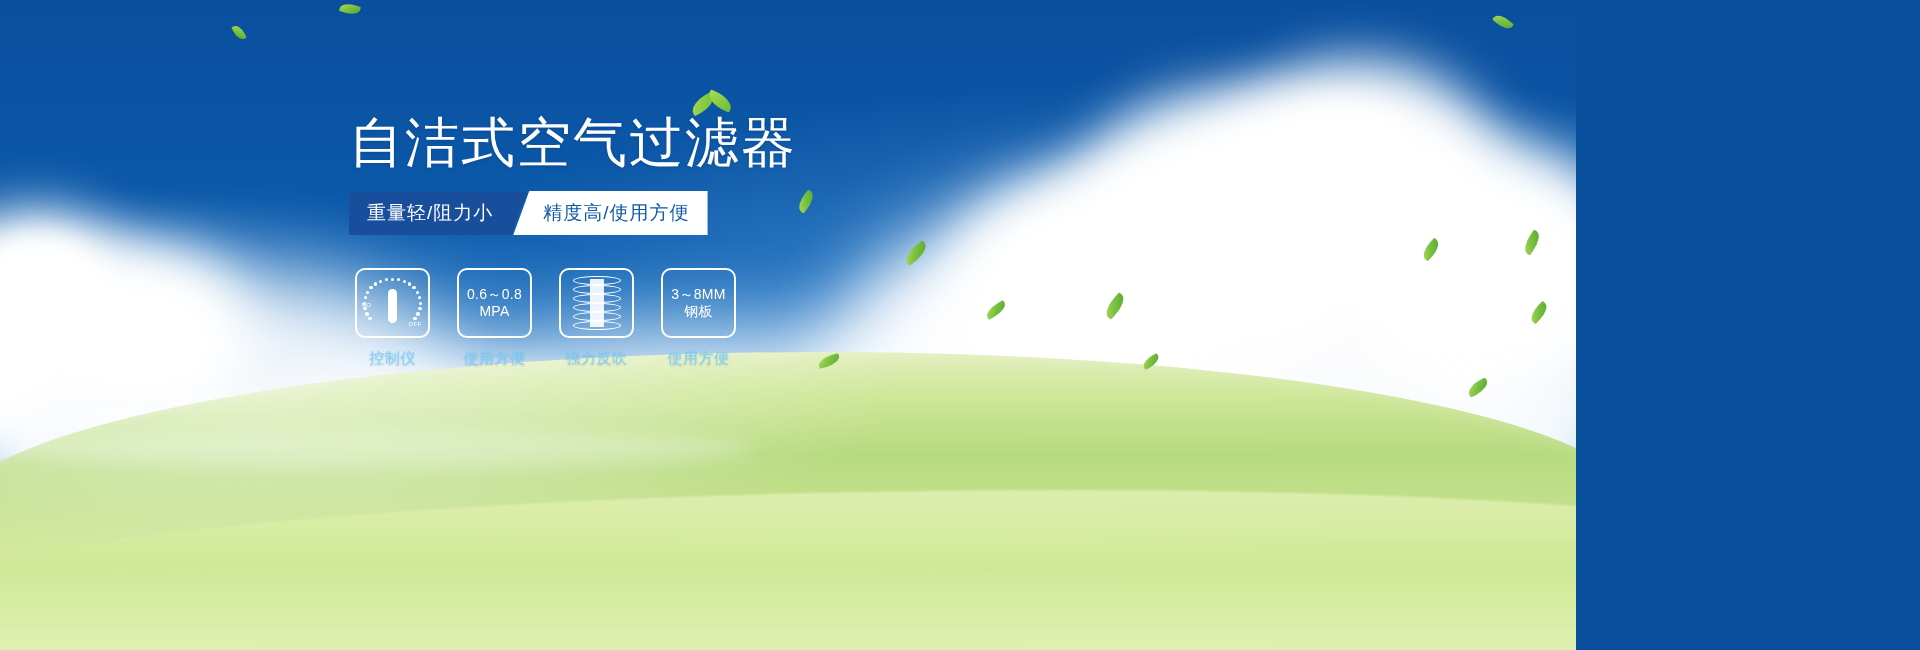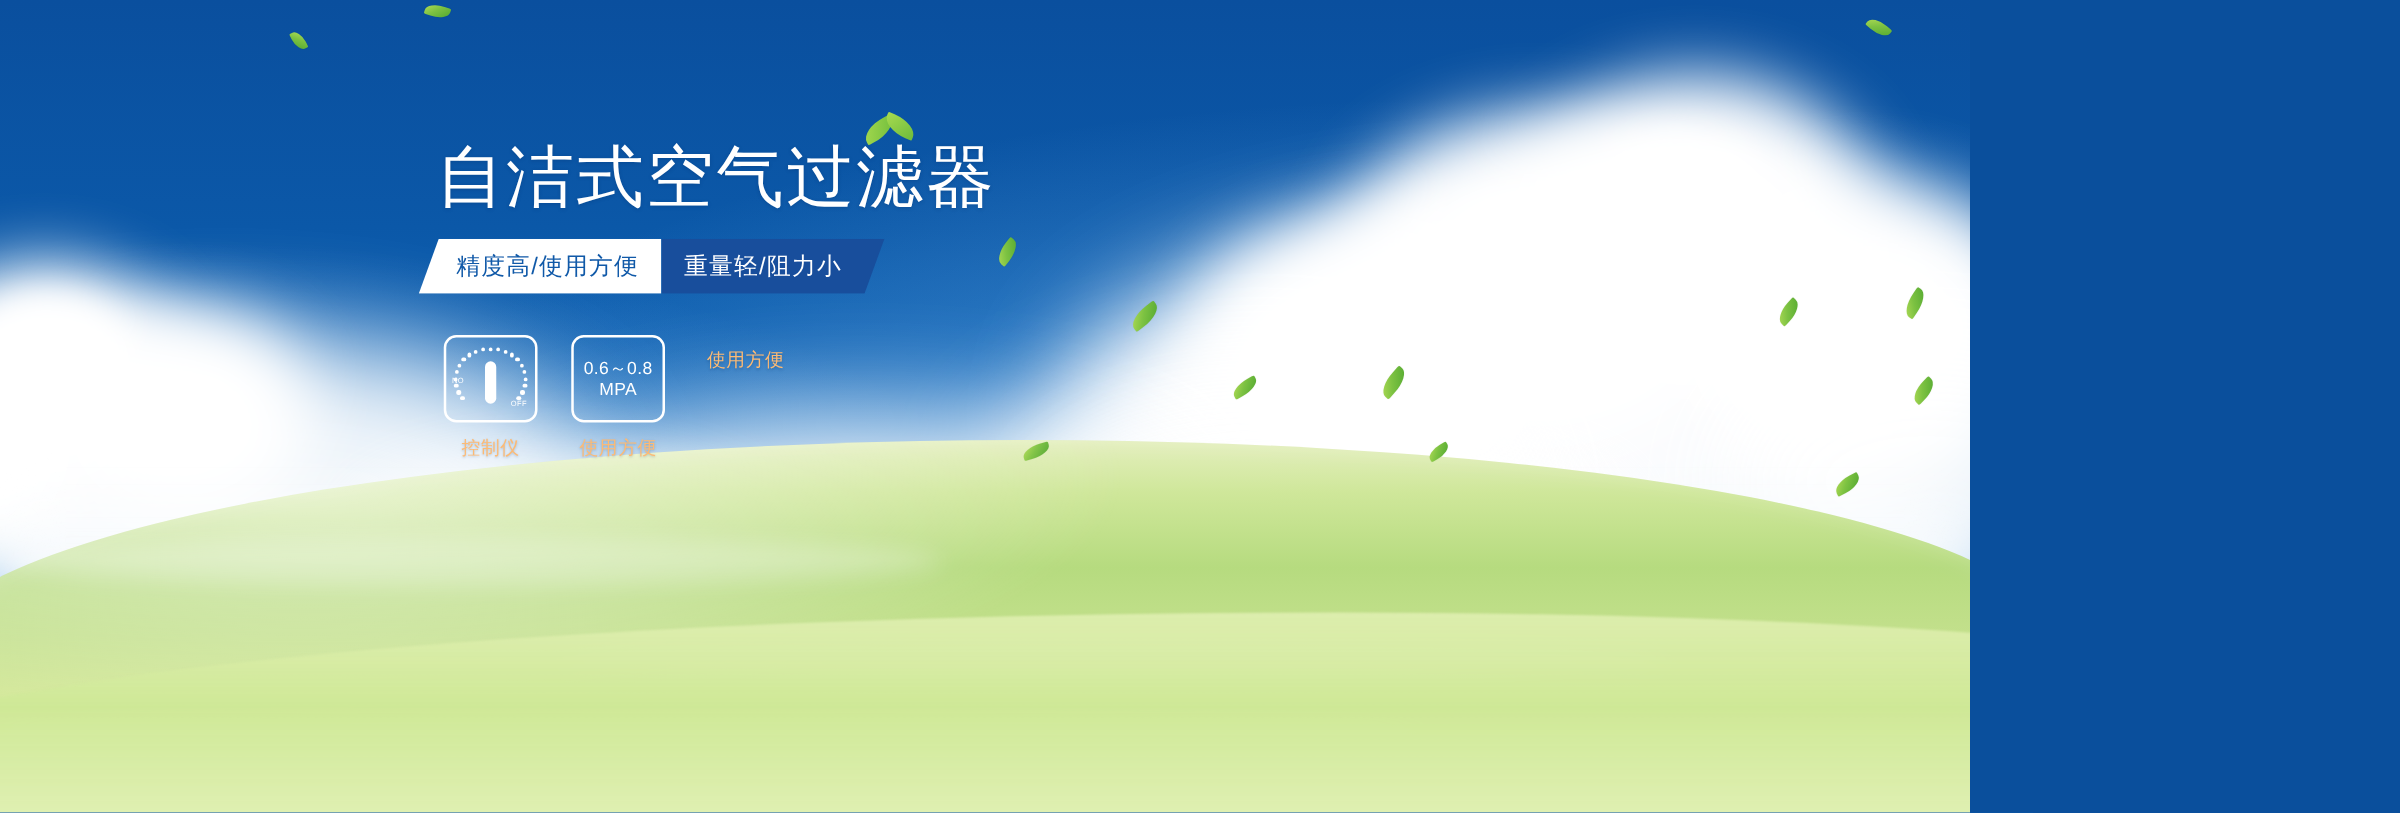--- a/index.html
+++ b/index.html
@@ -130,21 +130,21 @@
     display:flex; gap:27px;
   }
   .feature{ width:75px; display:flex; flex-direction:column; align-items:center; }
   .fbox{
     width:75px; height:70px;
     border:2px solid #ffffff; border-radius:10px;
     display:flex; flex-direction:column; align-items:center; justify-content:center;
     color:#fff;
   }
   .fcap{
-    margin-top:11px; font-size:15px; color:#fdba74; white-space:nowrap;
+    margin-top:11px; font-size:15px; color:#7dd3fc; white-space:nowrap;
     letter-spacing:.5px; text-shadow:0 1px 2px rgba(0,50,100,.25);
   }
   .ftext{ font-size:14px; line-height:17px; text-align:center; letter-spacing:.3px; }
 
   
   .gauge{ position:relative; width:60px; height:52px; }
   .gauge .dot{ position:absolute; width:3.4px; height:3.4px; border-radius:50%; background:#fff; }
   .gauge .needle{
     position:absolute; left:50%; top:12px; margin-left:-4.5px;
     width:9px; height:34px; background:#fff; border-radius:5px;
@@ -250,22 +250,22 @@
     <div class="title-wrap">
       <div class="title">自洁式空气过滤器</div>
       <div class="sprout">
         <div class="lf lf1"></div>
         <div class="lf lf2"></div>
       </div>
     </div>
   </div>
 
   <div class="tags">
+    <div class="tag tag-dark">重量轻/阻力小</div>
     <div class="tag tag-light">精度高/使用方便</div>
-    <div class="tag tag-dark">重量轻/阻力小</div>
   </div>
 
   <div class="features">
 
     <div class="feature">
       <div class="fbox">
         <div class="gauge">
           <div class="dot" style="left:28.3px; top:0.6px;"></div>
           <div class="dot" style="left:34.3px; top:1.1px;"></div>
           <div class="dot" style="left:40.1px; top:2.7px;"></div>
@@ -296,22 +296,40 @@
     </div>
 
     <div class="feature">
       <div class="fbox">
         <div class="ftext">0.6～0.8</div>
         <div class="ftext">MPA</div>
       </div>
       <div class="fcap">使用方便</div>
     </div>
 
-
     <div class="feature">
+      <div class="fbox">
+        <div class="cart">
+          <div class="core"></div>
+          <div class="ring" style="top:0px;"></div>
+          <div class="ring" style="top:9px;"></div>
+          <div class="ring" style="top:18px;"></div>
+          <div class="ring" style="top:27px;"></div>
+          <div class="ring" style="top:36px;"></div>
+          <div class="ring" style="top:45px;"></div>
+        </div>
+      </div>
+      <div class="fcap">强力反吹</div>
+    </div>
+
+    <div class="feature">
+      <div class="fbox">
+        <div class="ftext">3～8MM</div>
+        <div class="ftext">钢板</div>
+      </div>
       <div class="fcap">使用方便</div>
     </div>
 
 
   </div>
 
   <div class="leaf" style="left:818px; top:356px; width:22px; height:10px; transform:rotate(-16deg); opacity:.95;"></div>
 
 </div>
 

